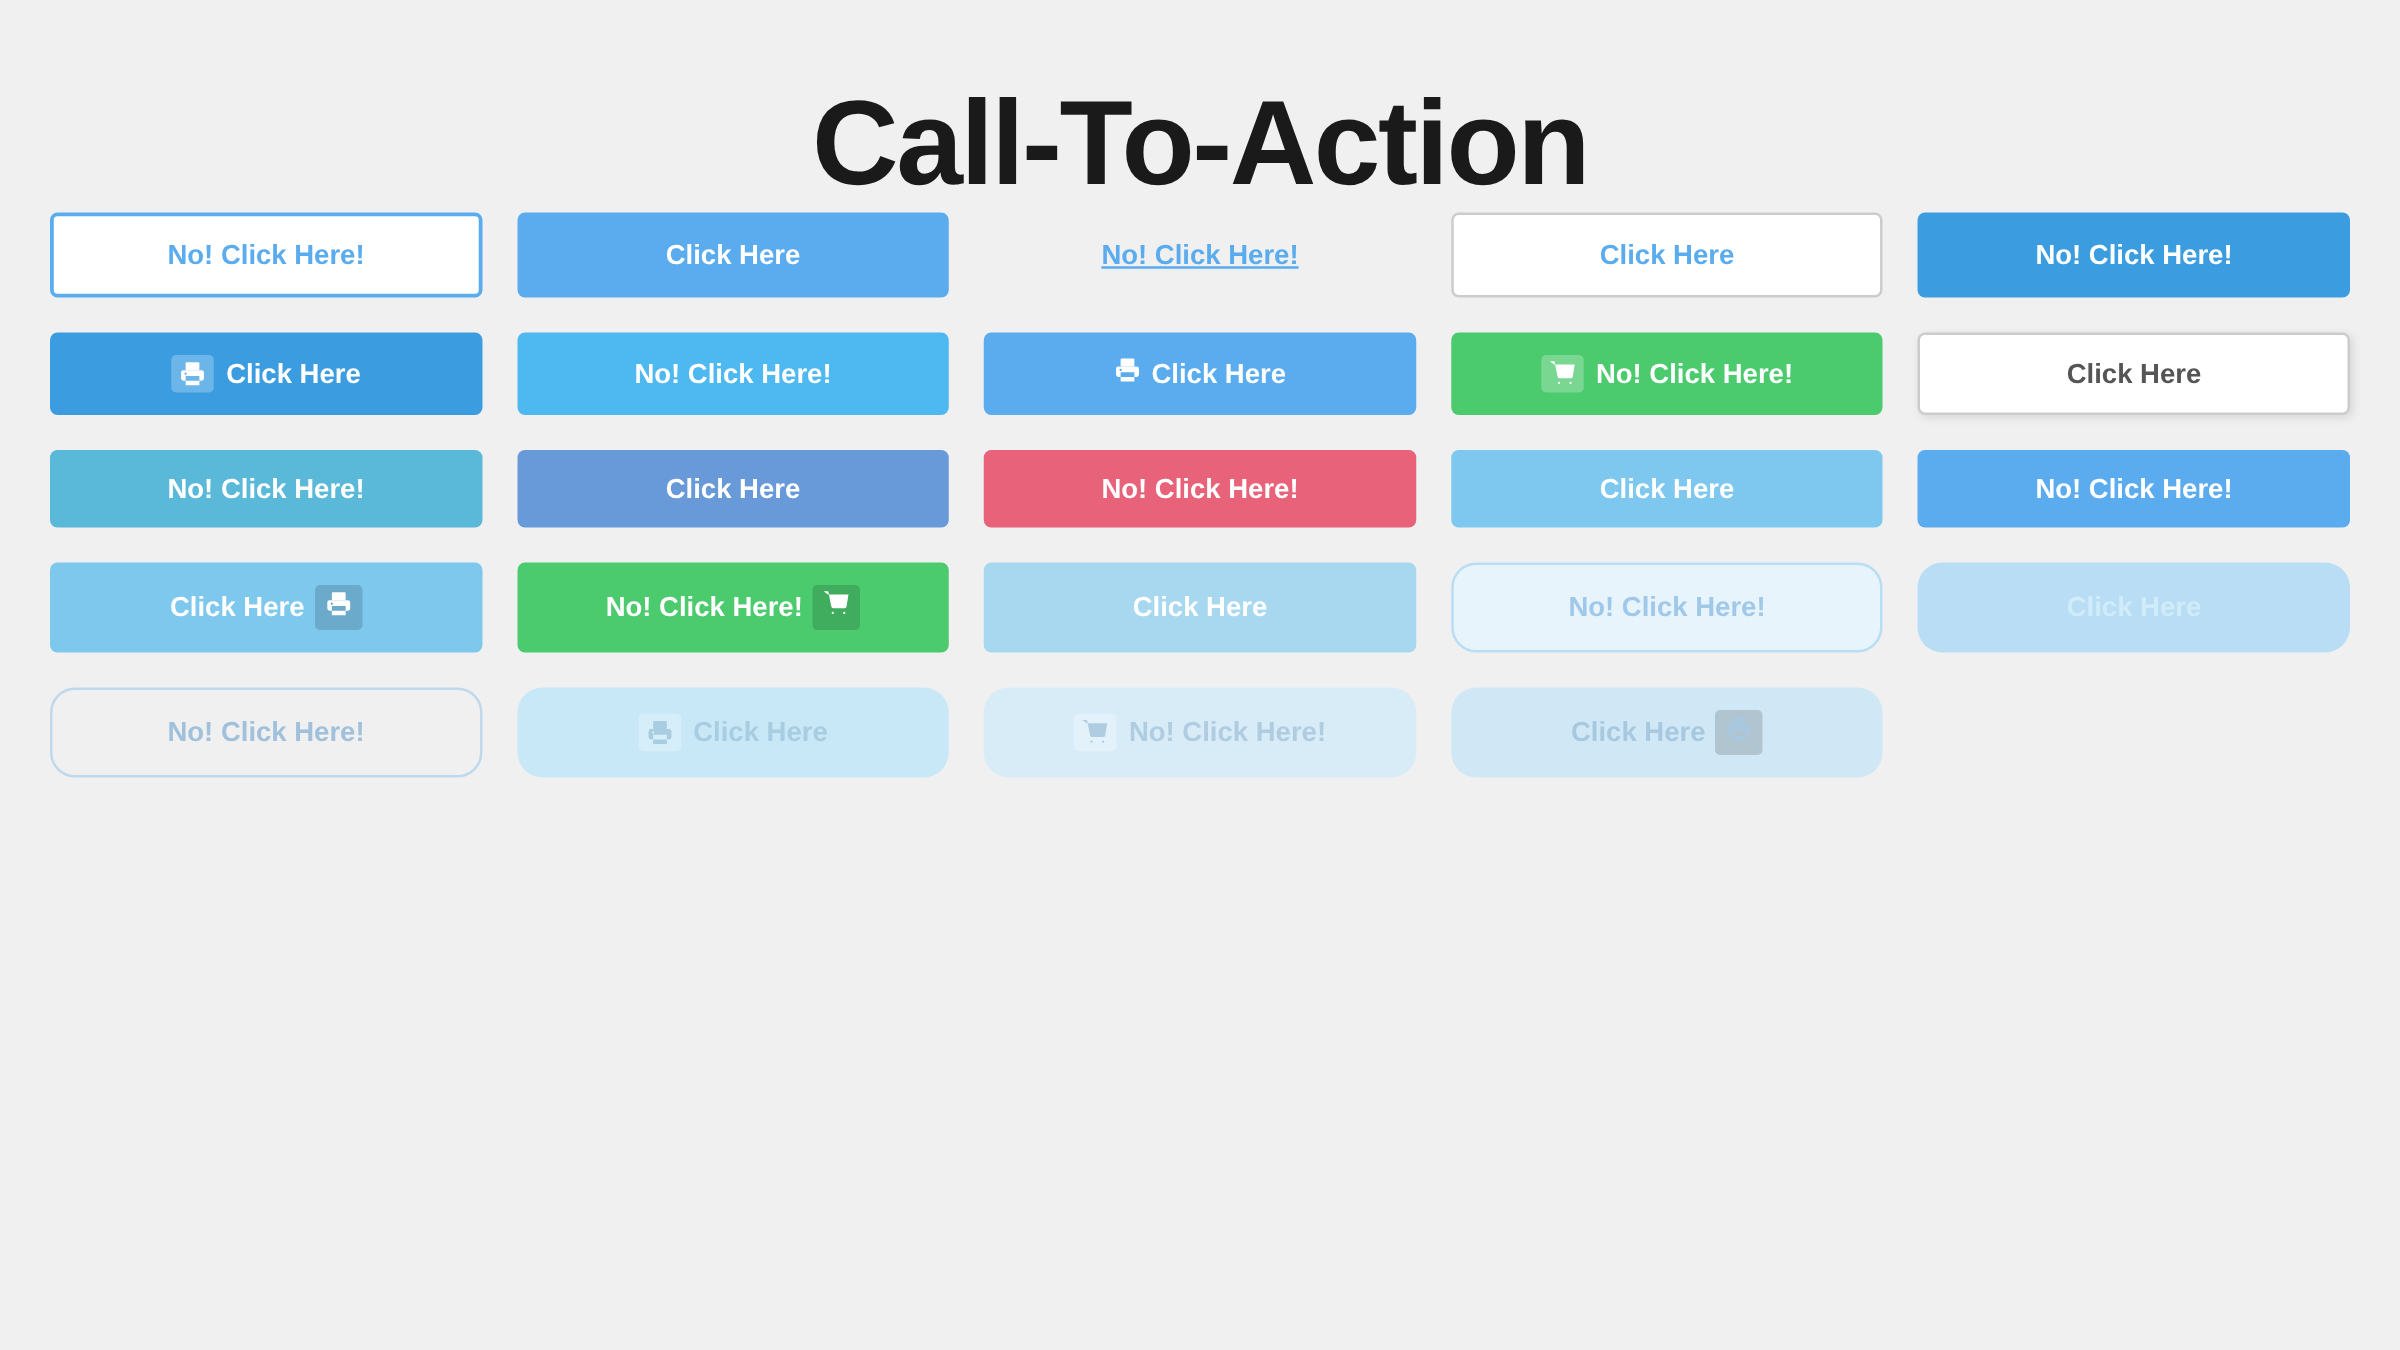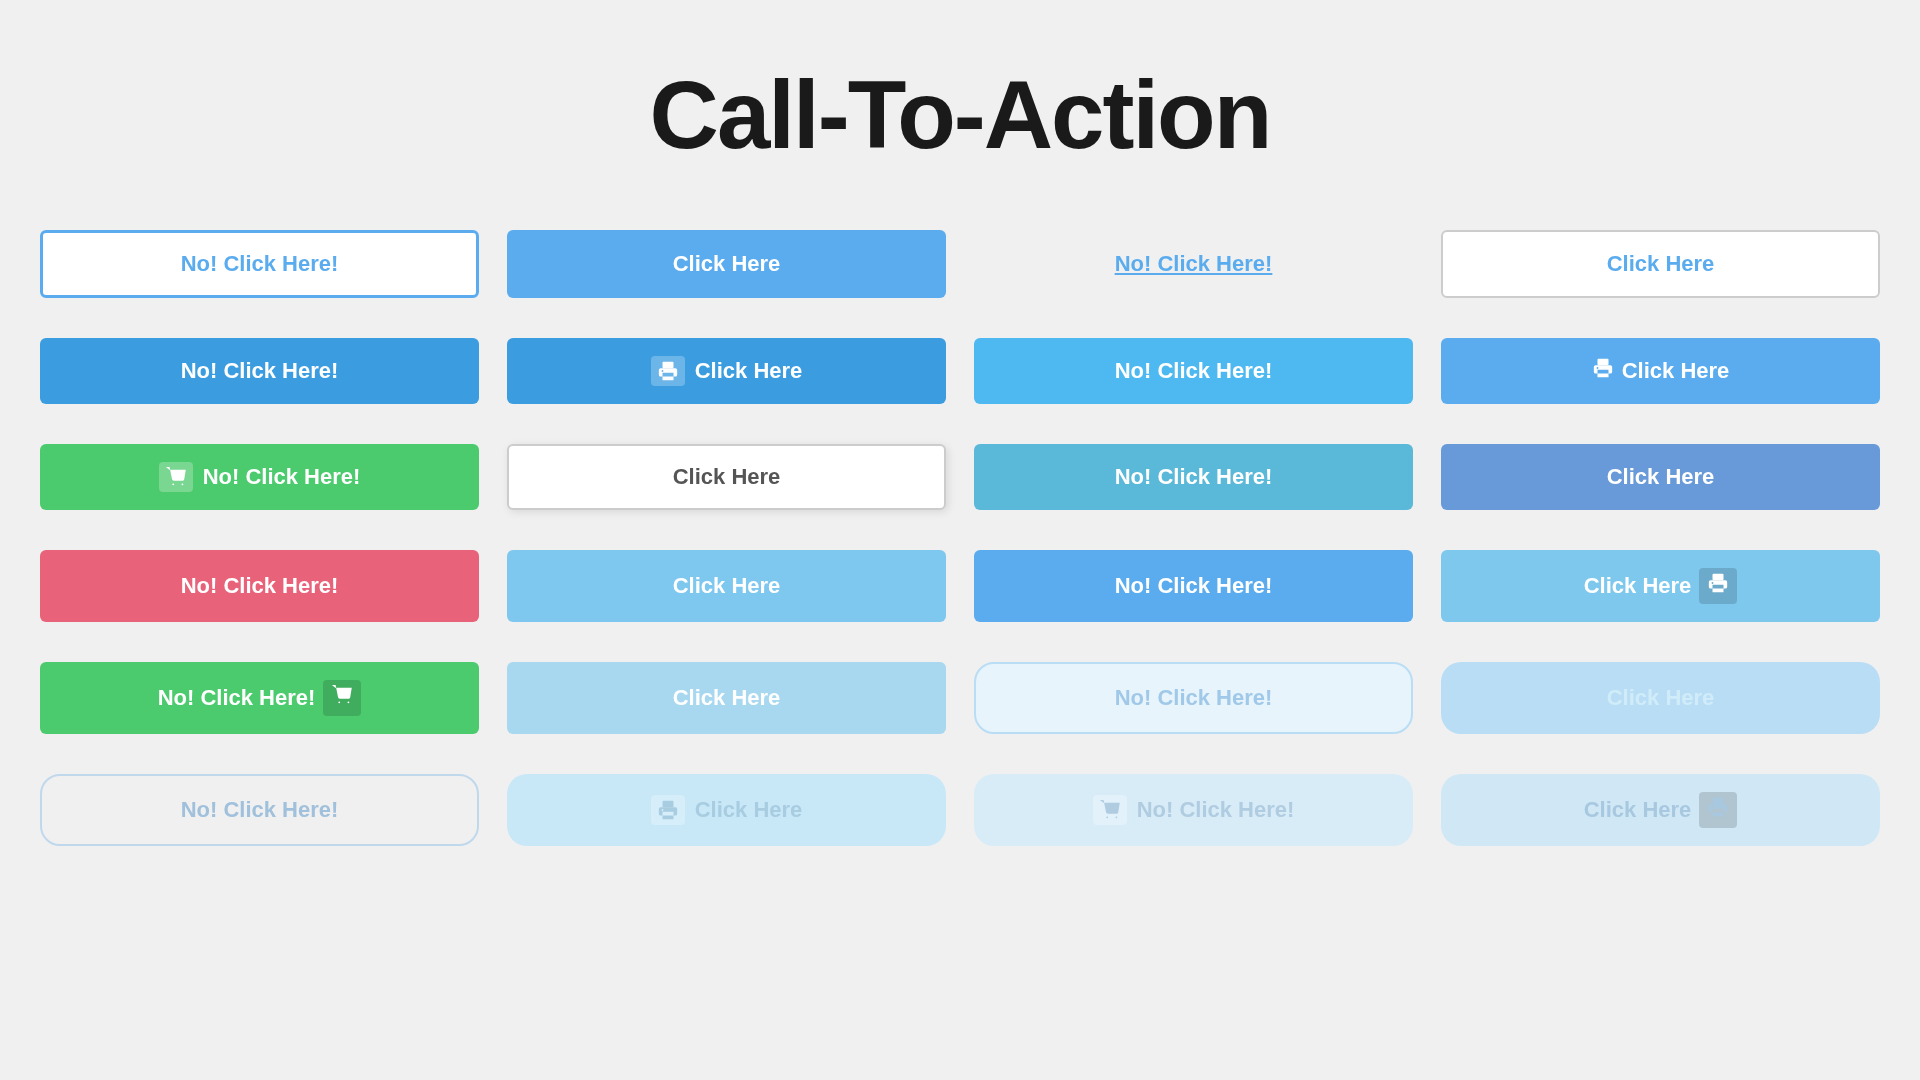--- a/index.html
+++ b/index.html
@@ -9,27 +9,26 @@
       min-height: 1080px;
       display: flex;
       flex-direction: column;
       align-items: center;
       padding: 60px 40px;
     }
     h1 {
       font-size: 96px;
       font-weight: 900;
       color: #1a1a1a;
-      margin-bottom: 60px;
       letter-spacing: -2px;
     }
     .grid {
       display: grid;
-      grid-template-columns: repeat(4, 1fr);
-      gap: 40px 28px;
+      grid-template-columns: repeat(5, 1fr);
+      gap: 28px 28px;
       width: 100%;
       max-width: 1860px;
     }
     .btn {
       display: flex;
       align-items: center;
       justify-content: center;
       gap: 8px;
       padding: 18px 16px;
       font-size: 22px;

